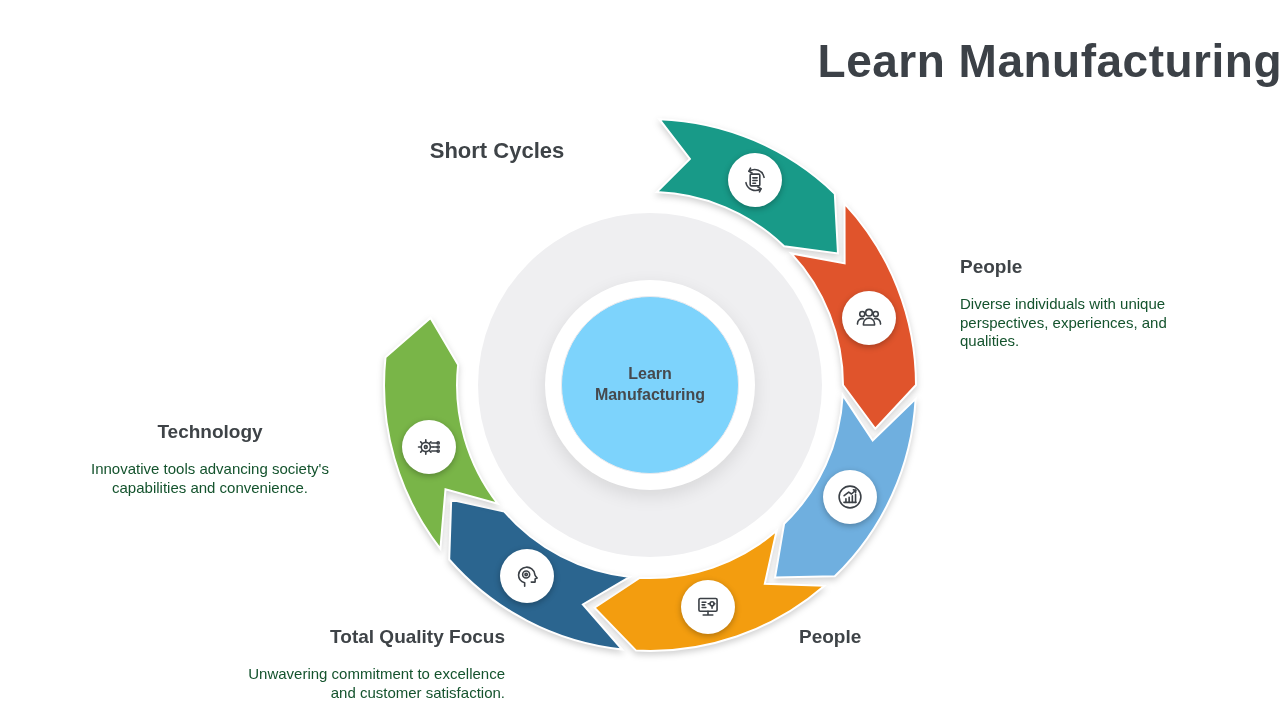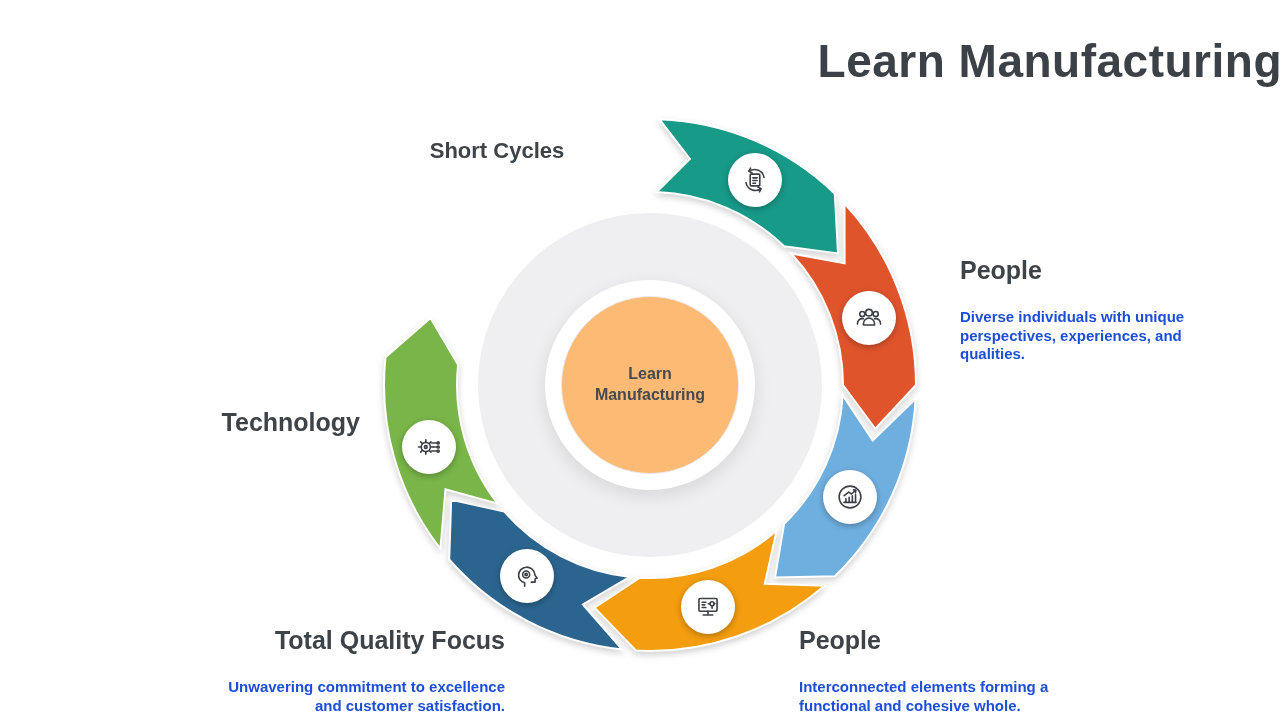--- a/index.html
+++ b/index.html
@@ -9,41 +9,41 @@
   }
   .title{
     position:absolute;top:36px;left:0;width:1280px;margin:2px;
     text-align:right;font-size:46px;line-height:1;font-weight:800;
     color:#3c4147;letter-spacing:.5px;
   }
   .disc{position:absolute;border-radius:50%;}
   #gray-disc{left:478px;top:213px;width:344px;height:344px;background:#efeff1;}
   #center-outer{left:545px;top:280px;width:210px;height:210px;background:#ffffff;
     box-shadow:0 6px 18px rgba(0,0,0,.10);}
-  #center-inner{left:561px;top:296px;width:178px;height:178px;background:#fdba74;
+  #center-inner{left:561px;top:296px;width:178px;height:178px;background:#7dd3fc;
     border:1px solid #eaeaee;box-sizing:border-box;
     display:flex;align-items:center;justify-content:center;}
   .center-text{font-size:16px;line-height:1.3;font-weight:700;color:#46494d;text-align:center;}
   #ring-svg{position:absolute;left:0;top:0;}
   #ring-svg path{filter:drop-shadow(0 3px 3px rgba(0,0,0,.18));}
   .node{
     position:absolute;width:54px;height:54px;border-radius:50%;background:#ffffff;
     box-shadow:0 2px 6px rgba(0,0,0,.28);
     display:flex;align-items:center;justify-content:center;
   }
   .lbl{position:absolute;}
-  .lbl .h{font-size:25px;font-weight:700;color:#3e4347;white-space:nowrap;}
-  .lbl .d{margin-top:23px;font-size:15px;line-height:1.24;color:#1d4ed8;font-weight:bold;}
+  .lbl .h{font-size:19px;font-weight:700;color:#3e4347;white-space:nowrap;}
+  .lbl .d{margin-top:17px;font-size:15px;line-height:1.24;color:#14532d;}
   #lbl-short{top:138px;left:352px;width:290px;text-align:center;}
   #lbl-short .h{font-size:22px;}
   #lbl-people{top:256px;left:960px;width:260px;}
   #lbl-ci{top:466px;left:937px;width:265px;}
   #lbl-systems{top:626px;left:799px;width:272px;}
   #lbl-tq{top:626px;right:775px;width:280px;text-align:right;}
-  #lbl-tech{top:408px;right:920px;width:300px;text-align:right;}
+  #lbl-tech{top:421px;right:920px;width:300px;text-align:center;}
 </style>
 </head>
 <body>
 
 <h1 class="title">Learn Manufacturing</h1>
 
 <div id="gray-disc" class="disc"></div>
 
 <svg id="ring-svg" width="1280" height="720" viewBox="0 0 1280 720">
     <path d="M 659.3 119.2 A 266 266 0 0 1 834.8 193.7 L 838.0 253.4 L 784.1 246.2 A 193 193 0 0 0 656.7 192.1 L 689.9 159.0 Z" fill="#189a88" stroke="#ffffff" stroke-width="2"></path>
@@ -131,23 +131,23 @@
 <div class="lbl" id="lbl-people">
   <div class="h">People</div>
   <div class="d">Diverse individuals with unique perspectives, experiences, and qualities.</div>
 </div>
 
 <div class="lbl" id="lbl-ci">
 </div>
 
 <div class="lbl" id="lbl-systems">
   <div class="h">People</div>
-  <div class="d">Interconnected elements forming a functional and cohesive whole.</div>
 </div>
 
 <div class="lbl" id="lbl-tq">
   <div class="h">Total Quality Focus</div>
   <div class="d">Unwavering commitment to excellence and customer satisfaction.</div>
 </div>
 
 <div class="lbl" id="lbl-tech">
   <div class="h">Technology</div>
+  <div class="d">Innovative tools advancing society's capabilities and convenience.</div>
 </div>
 
 </body></html>

